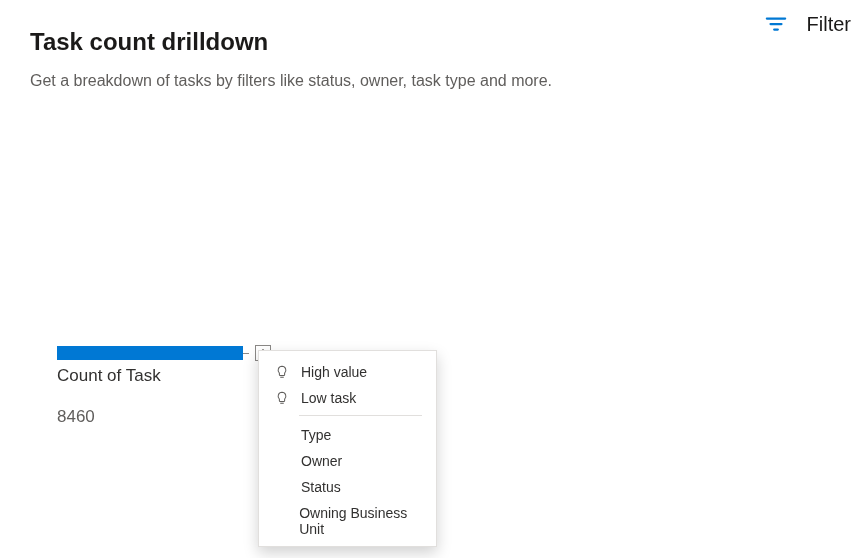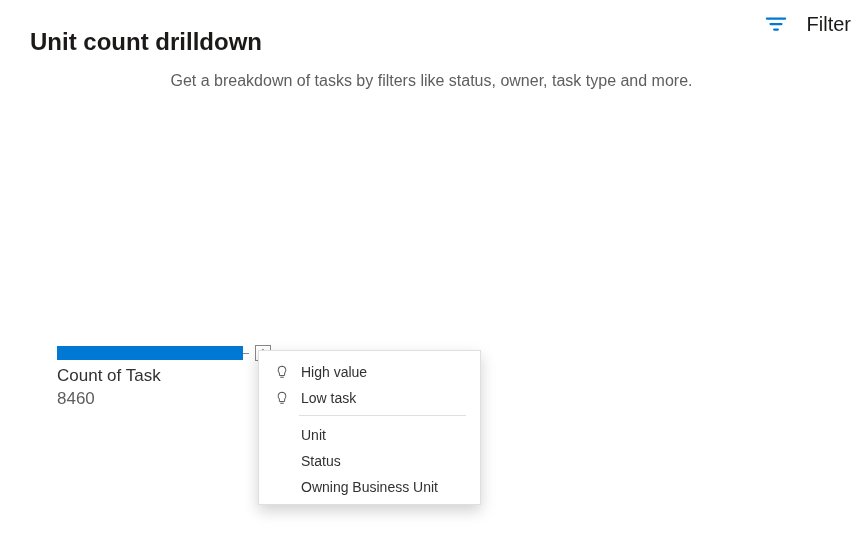--- a/index.html
+++ b/index.html
@@ -2,50 +2,50 @@
 <html><head>
 <meta charset="utf-8">
 <style>
   * { box-sizing: border-box; margin: 0; padding: 0; }
   html, body { width: 863px; height: 558px; font-family: "Segoe UI", Arial, sans-serif; background: #fff; color: #323130; }
   .page { position: relative; width: 863px; height: 558px; padding: 28px 30px; }
   .filter-btn { position: absolute; top: 13px; right: 12px; display: flex; align-items: center; gap: 20px; cursor: pointer; }
   .filter-btn svg { width: 22px; height: 22px; }
   .filter-btn span { font-size: 20px; color: #1b1a19; }
   h1 { font-size: 24px; font-weight: 600; color: #1b1a19; margin-bottom: 16px; }
-  .subtitle { font-size: 16px; color: #605e5c; text-align: center; }
+  .subtitle { font-size: 16px; color: #605e5c; }
   .chart-area { position: absolute; left: 57px; top: 345px; }
   .bar-wrap { display: flex; align-items: center; }
   .bar { height: 14px; background: #0078d4; width: 186px; }
   .expander { width: 16px; height: 16px; border: 1px solid #8a8886; display: flex; align-items: center; justify-content: center; margin-left: 6px; color: #605e5c; position: relative; top: 0; }
   .expander svg { width: 10px; height: 10px; }
   .bar-connector { width: 6px; height: 1px; background: #8a8886; }
   .chart-label { margin-top: 5px; font-size: 17px; color: #323130; }
-  .chart-value { margin-top: 3px; font-size: 17px; color: #605e5c; }
-  .menu { position: absolute; left: 258px; top: 350px; width: 223px; background: #fff; border: 1px solid #e1dfdd; box-shadow: 0 6px 14px rgba(0,0,0,0.18); padding: 8px 0 4px 0; }
+  .chart-value { margin-top: 21px; font-size: 17px; color: #605e5c; }
+  .menu { position: absolute; left: 258px; top: 350px; width: 179px; background: #fff; border: 1px solid #e1dfdd; box-shadow: 0 6px 14px rgba(0,0,0,0.18); padding: 8px 0 4px 0; }
   .menu-item { display: flex; align-items: center; padding: 5px 14px; font-size: 14px; color: #323130; cursor: pointer; }
   .menu-icon { width: 18px; display: flex; justify-content: center; margin-right: 10px; color: #605e5c; }
   .menu-item.no-icon .menu-icon { visibility: hidden; }
   .menu-sep { height: 1px; background: #e1dfdd; margin: 4px 14px 6px 40px; }
 </style>
 </head>
 <body>
 
 <div class="page">
 
   <div class="filter-btn">
     <svg viewBox="0 0 24 24">
       <line x1="2" y1="5" x2="22" y2="5" stroke="#0078d4" stroke-width="2.4" stroke-linecap="round"></line>
       <line x1="6" y1="11" x2="18" y2="11" stroke="#0078d4" stroke-width="2.4" stroke-linecap="round"></line>
       <line x1="10" y1="17" x2="14" y2="17" stroke="#0078d4" stroke-width="2.4" stroke-linecap="round"></line>
     </svg>
     <span>Filter</span>
   </div>
 
-  <h1>Unit count drilldown</h1>
+  <h1>Task count drilldown</h1>
   <div class="subtitle">Get a breakdown of tasks by filters like status, owner, task type and more.</div>
 
   <div class="chart-area">
     <div class="bar-wrap">
       <div class="bar"></div>
       <div class="bar-connector"></div>
       <div class="expander">
         <svg viewBox="0 0 10 10">
           <line x1="5" y1="1" x2="5" y2="9" stroke="#605e5c" stroke-width="1.2"></line>
           <line x1="1" y1="5" x2="9" y2="5" stroke="#605e5c" stroke-width="1.2"></line>
@@ -71,21 +71,25 @@
         <svg width="14" height="14" viewBox="0 0 16 16">
             <path fill="none" stroke="#605e5c" stroke-width="1.2" d="M8 1.5a4.5 4.5 0 0 0-3 7.8V11a1 1 0 0 0 1 1h4a1 1 0 0 0 1-1V9.3a4.5 4.5 0 0 0-3-7.8z"></path>
             <line x1="6" y1="14" x2="10" y2="14" stroke="#605e5c" stroke-width="1.2"></line>
           </svg>
       </span>
       <span>Low task</span>
     </div>
     <div class="menu-sep"></div>
     <div class="menu-item no-icon">
       <span class="menu-icon"></span>
-      <span>Unit</span>
+      <span>Type</span>
+    </div>
+    <div class="menu-item no-icon">
+      <span class="menu-icon"></span>
+      <span>Owner</span>
     </div>
     <div class="menu-item no-icon">
       <span class="menu-icon"></span>
       <span>Status</span>
     </div>
     <div class="menu-item no-icon">
       <span class="menu-icon"></span>
       <span>Owning Business Unit</span>
     </div>
   </div>

